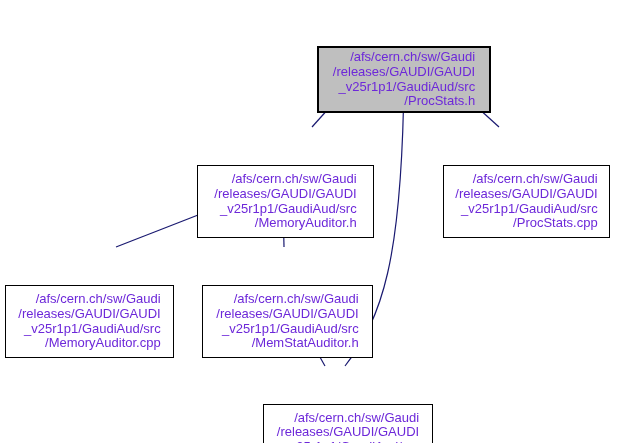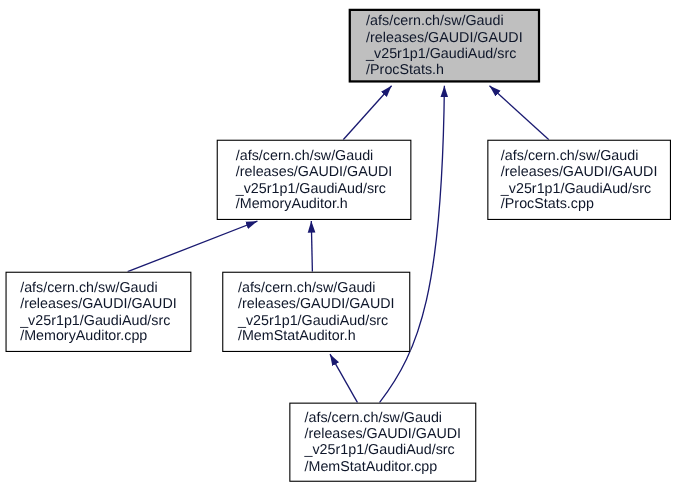--- a/index.html
+++ b/index.html
@@ -15,29 +15,30 @@
   .edges {
     position: absolute;
     left: 0; top: 0;
     width: 617px; height: 443px;
   }
   .node {
     position: absolute;
     box-sizing: border-box;
     border: 1px solid #000000;
     background: #ffffff;
-    color: #0f172a;
+    color: #6d28d9;
     font-size: 13px;
     line-height: 14.6px;
-    text-align: left;
+    text-align: right;
     white-space: pre-line;
     display: flex;
     align-items: center;
     justify-content: center;
     cursor: pointer;
+    margin-top: 38px;
   }
   .node.highlight {
     background: #bfbfbf;
     border-width: 2px;
   }
   #node-procstats-h      { left: 317px; top: 8px;   width: 174px; height: 67px; }
   #node-memoryauditor-h  { left: 197px; top: 127px; width: 177px; height: 73px; }
   #node-procstats-cpp    { left: 443px; top: 127px; width: 167px; height: 73px; }
   #node-memoryauditor-cpp{ left: 5px;   top: 247px; width: 169px; height: 73px; }
   #node-memstatauditor-h { left: 202px; top: 247px; width: 171px; height: 73px; }

